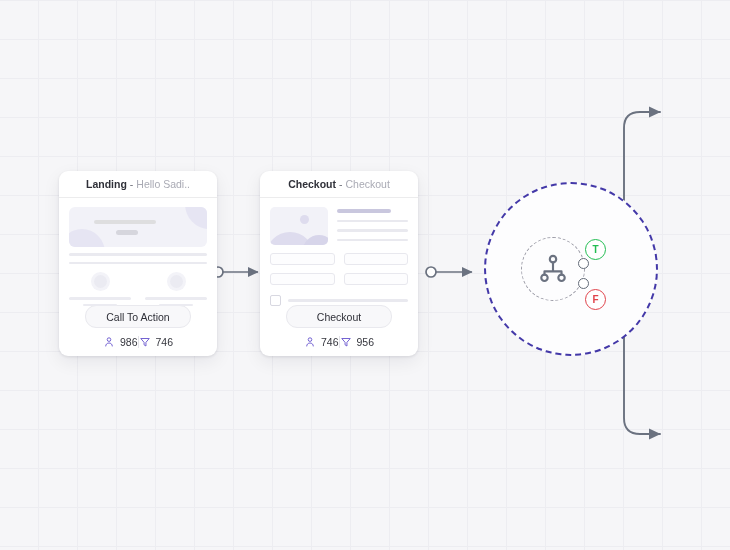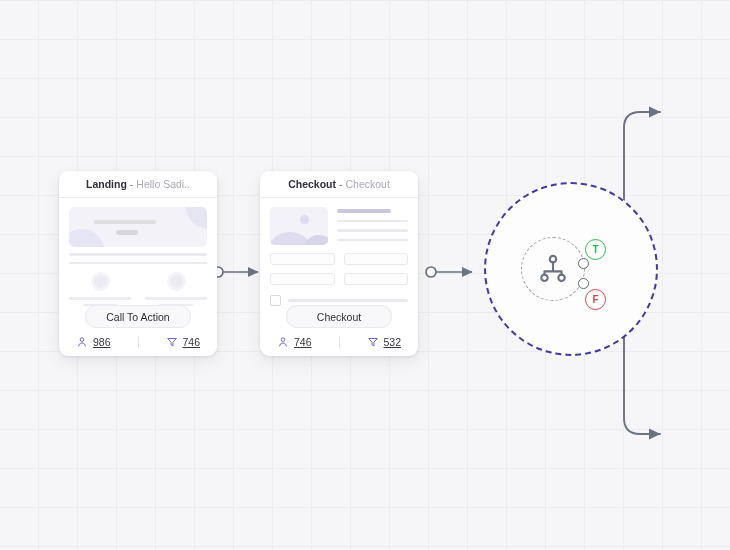--- a/index.html
+++ b/index.html
@@ -245,24 +245,23 @@
     justify-content: center;
     font-size: 10.5px;
     color: #2f3038;
   }
 
   .stats {
     height: 28px;
     display: flex;
     align-items: center;
     justify-content: center;
-    gap: 27px;
+    gap: 0;
     font-size: 10.5px;
     color: #35363e;
-    text-decoration: underline;
   }
   .stat {
     display: flex;
     align-items: center;
     gap: 5px;
   }
   .stat-divider {
     width: 1px;
     height: 12px;
     background: #e2e2e8;
@@ -464,21 +463,21 @@
           <circle cx="12" cy="7.2" r="3.6" stroke="#6d5bd0" stroke-width="1.9"></circle>
           <path d="M5.4 20c0-3.6 3-6 6.6-6s6.6 2.4 6.6 6" stroke="#6d5bd0" stroke-width="1.9" stroke-linecap="round"></path>
         </svg>
         <span>746</span>
       </div>
       <div class="stat-divider"></div>
       <div class="stat">
         <svg width="12" height="12" viewBox="0 0 24 24" fill="none">
           <path d="M3.5 5h17l-6.6 7.6V20l-3.8-2.4v-5L3.5 5z" stroke="#6d5bd0" stroke-width="1.9" stroke-linejoin="round"></path>
         </svg>
-        <span>532</span>
+        <span>956</span>
       </div>
     </div>
   </div>
 
   <div class="cond-node">
     <div class="cond-outer"></div>
     <div class="cond-inner"></div>
 
     <svg class="cond-icon" viewBox="0 0 24 24" fill="none">
       <circle cx="12" cy="4.6" r="2.4" stroke="#6b7280" stroke-width="1.6"></circle>

